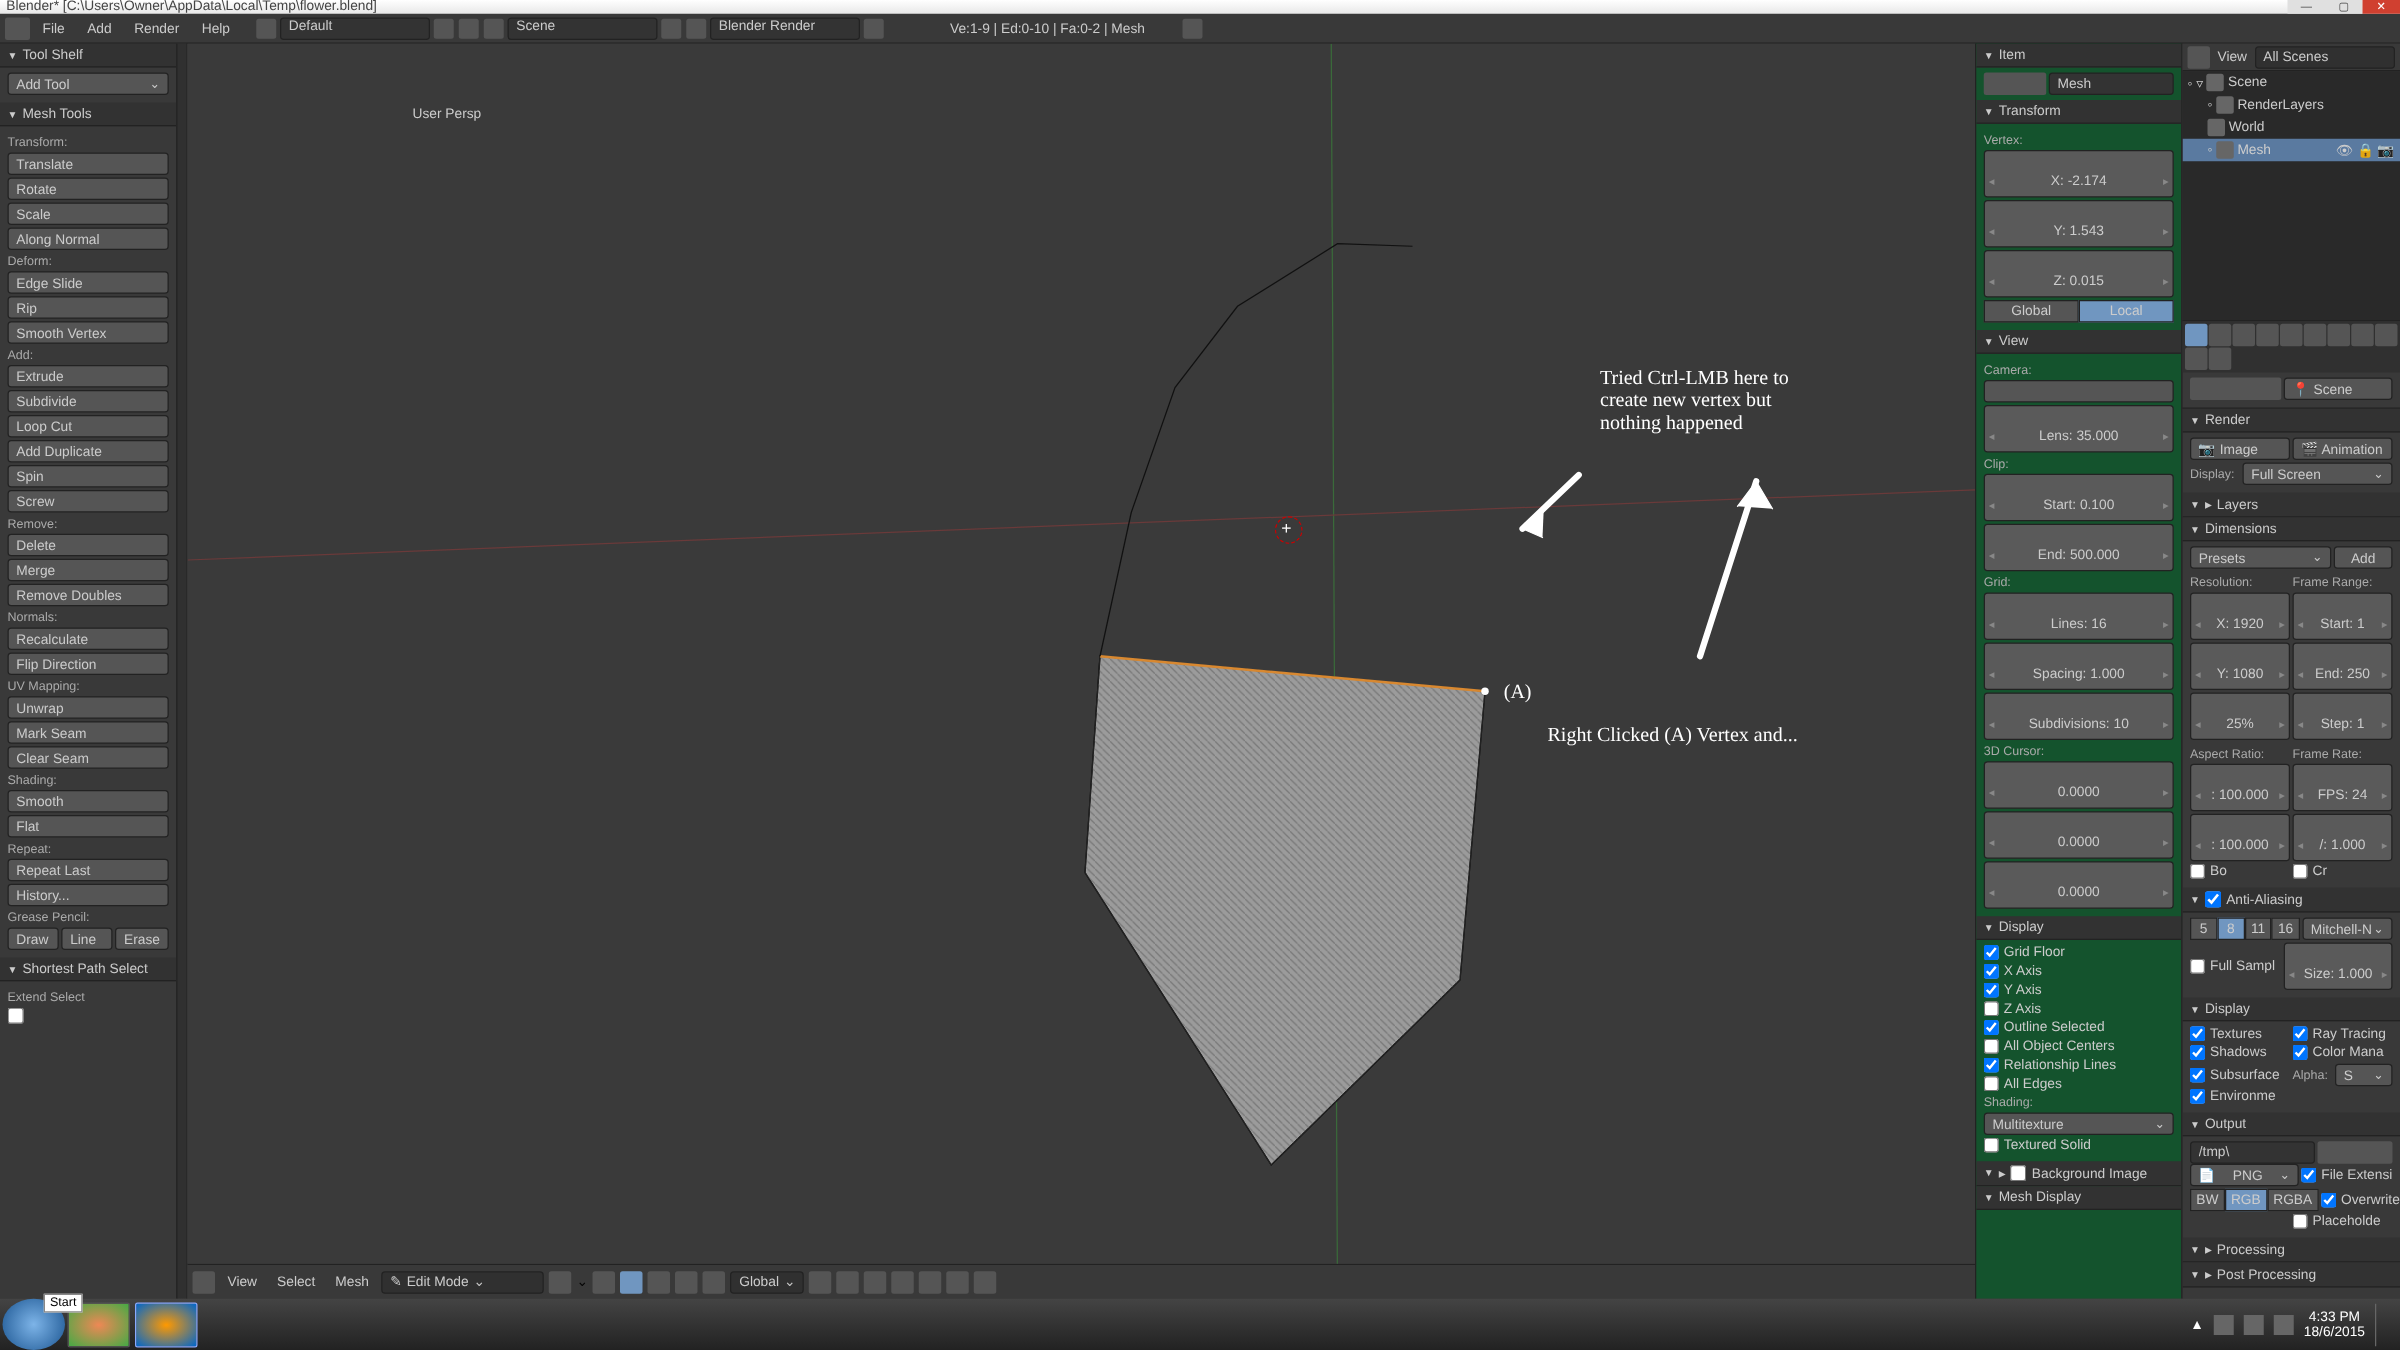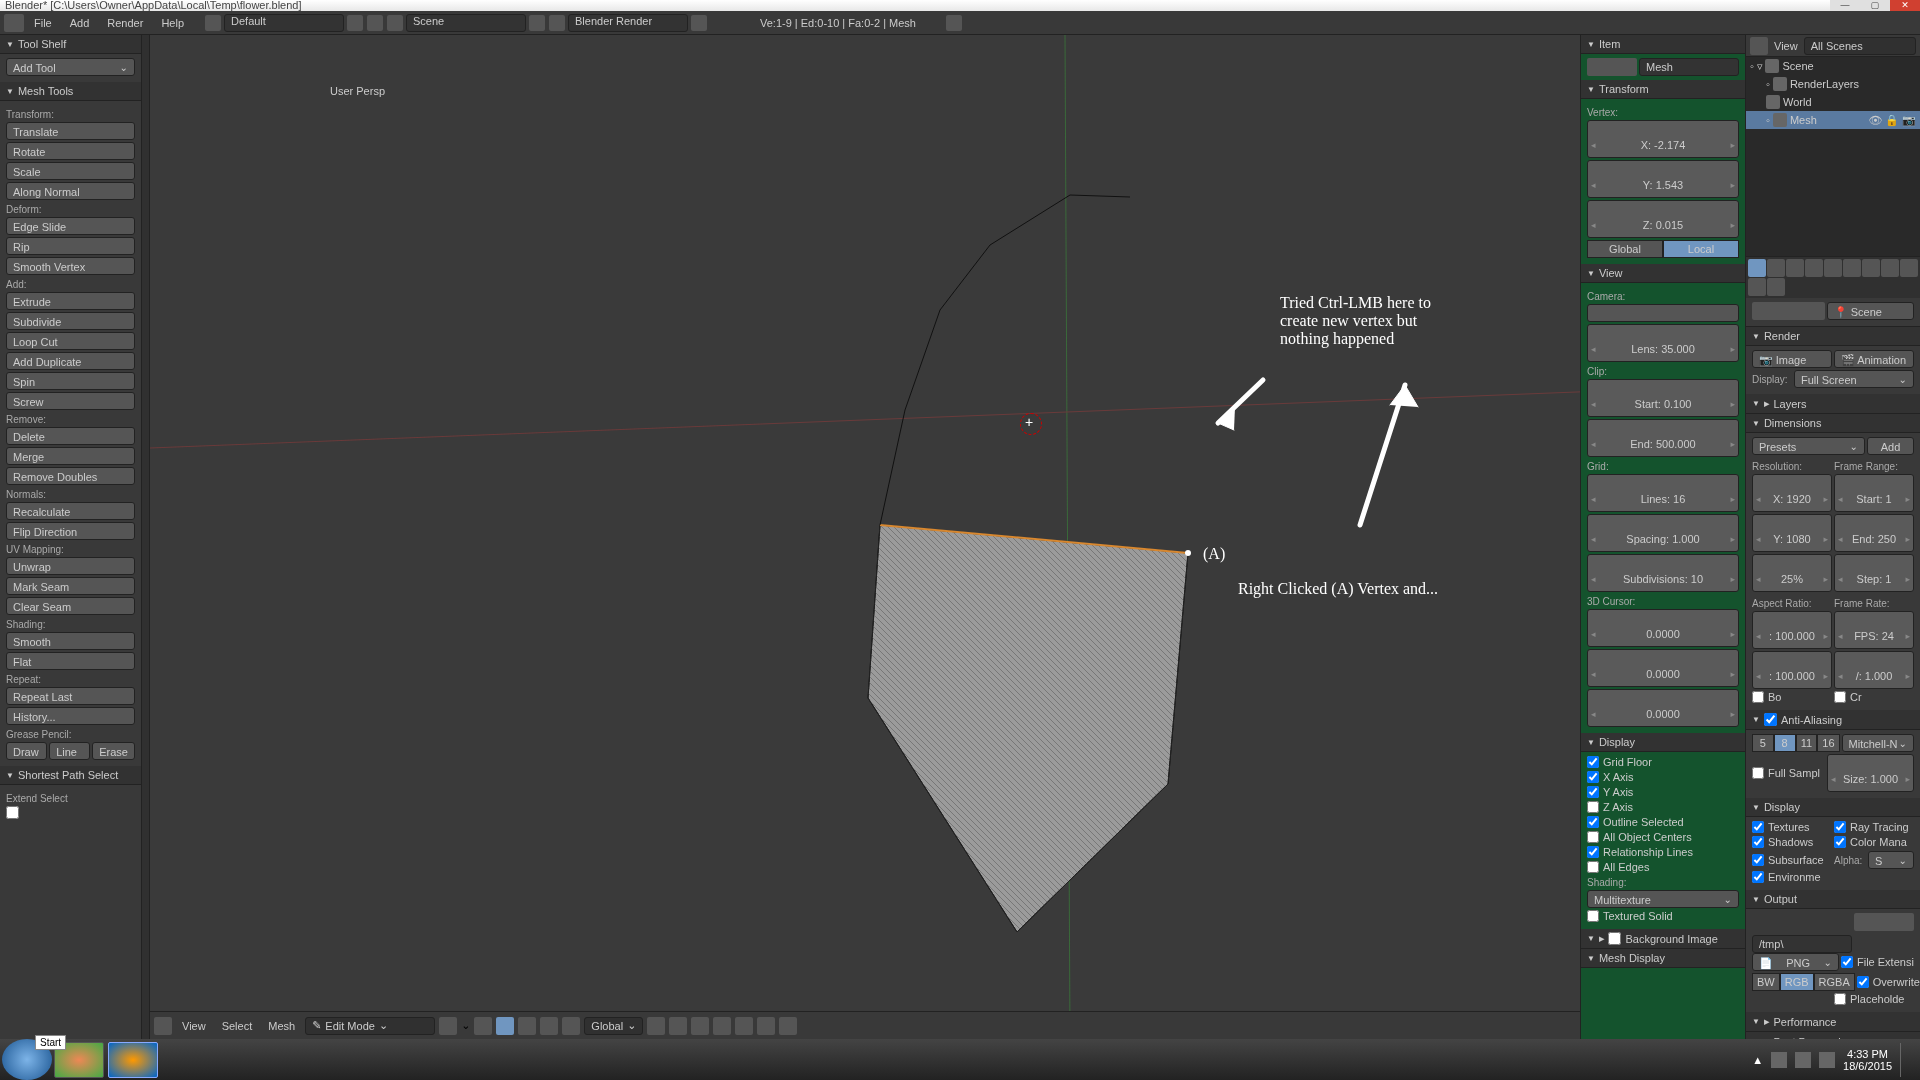--- a/index.html
+++ b/index.html
@@ -469,21 +469,21 @@
             </div>
         </div>
         <div class="chk">
             <input type="checkbox" checked="" style="">
             <span>Environme</span>
           </div>
       </div>
       <div class="panel-header">Output</div>
       <div class="panel-body">
         <div class="row">
-          <input class="mb-input" style="flex: 1 1 0%; margin-top: 22px;" value="/tmp\">
+          <input class="mb-input" style="flex: 1 1 0%;" value="/tmp\">
           <div class="vh-icon"></div>
         </div>
         <div class="row">
           <div class="btn drop">📄 <span>PNG</span></div>
           <div class="chk">
               <input type="checkbox" checked="" style="">
               <span>File Extensi</span>
             </div>
         </div>
         <div class="row">
@@ -498,21 +498,21 @@
             </div>
         </div>
         <div class="row">
             <div></div>
             <div class="chk">
               <input type="checkbox" style="">
               <span>Placeholde</span>
             </div>
           </div>
       </div>
-      <div class="panel-header">▸ <span>Performance</span></div>
+      <div class="panel-header">▸ <span>Processing</span></div>
       <div class="panel-header">▸ <span>Post Processing</span></div>
     </div>
   </div>
 </div>
 
 <div class="taskbar">
   <div class="start-orb"></div>
   <div style="position:absolute;left:35px;bottom:30px;background:#fff;color:#000;padding:1px 4px;font-size:10px;border:1px solid #888">Start</div>
   <div class="tb-btn" style="background:radial-gradient(#e85,#4a4)"></div>
   <div class="tb-btn active" style="background:radial-gradient(#f90,#06c)"></div>

